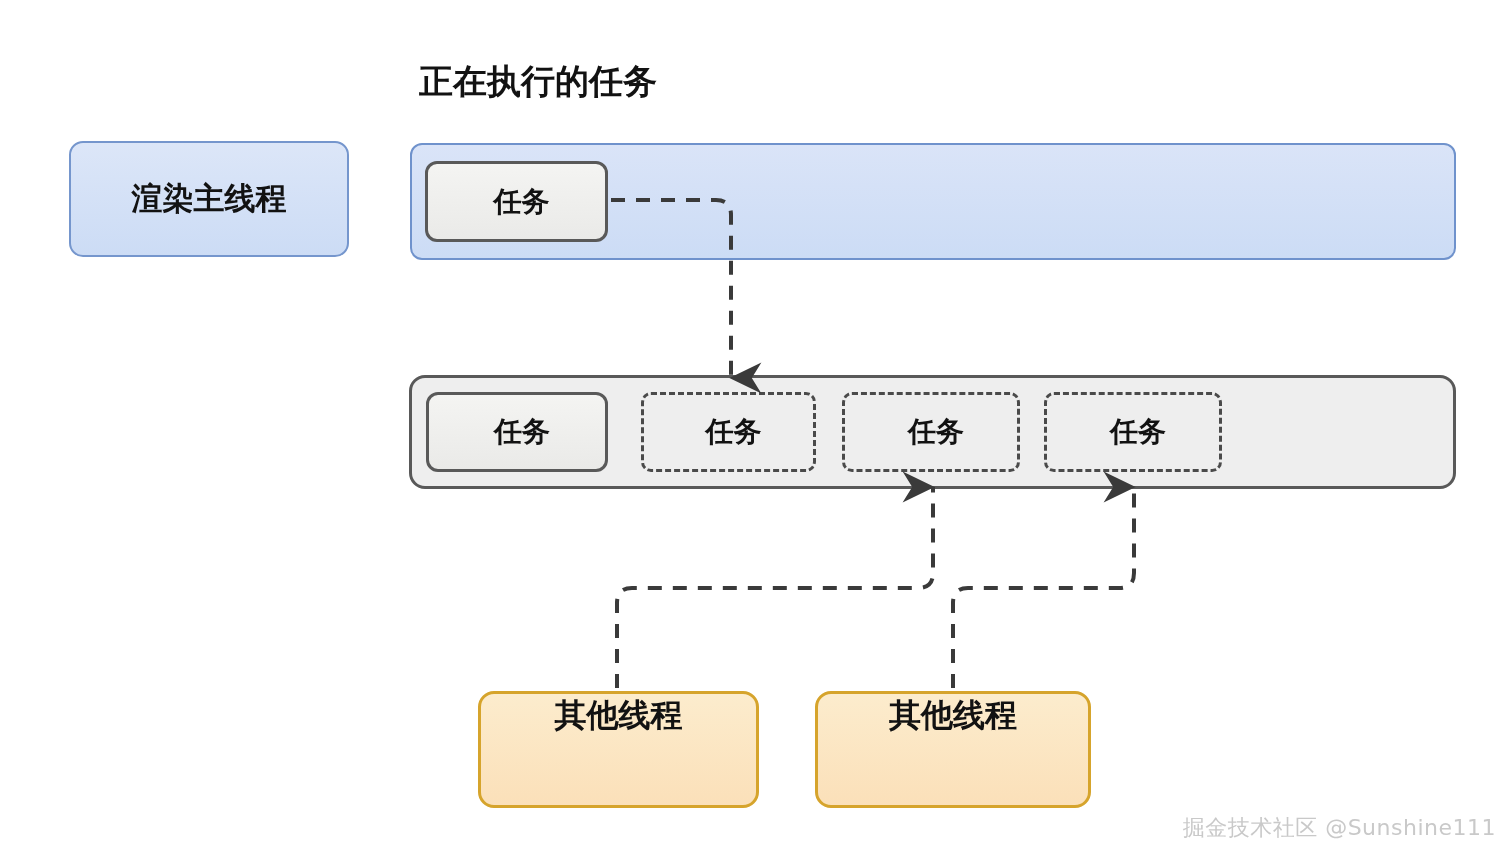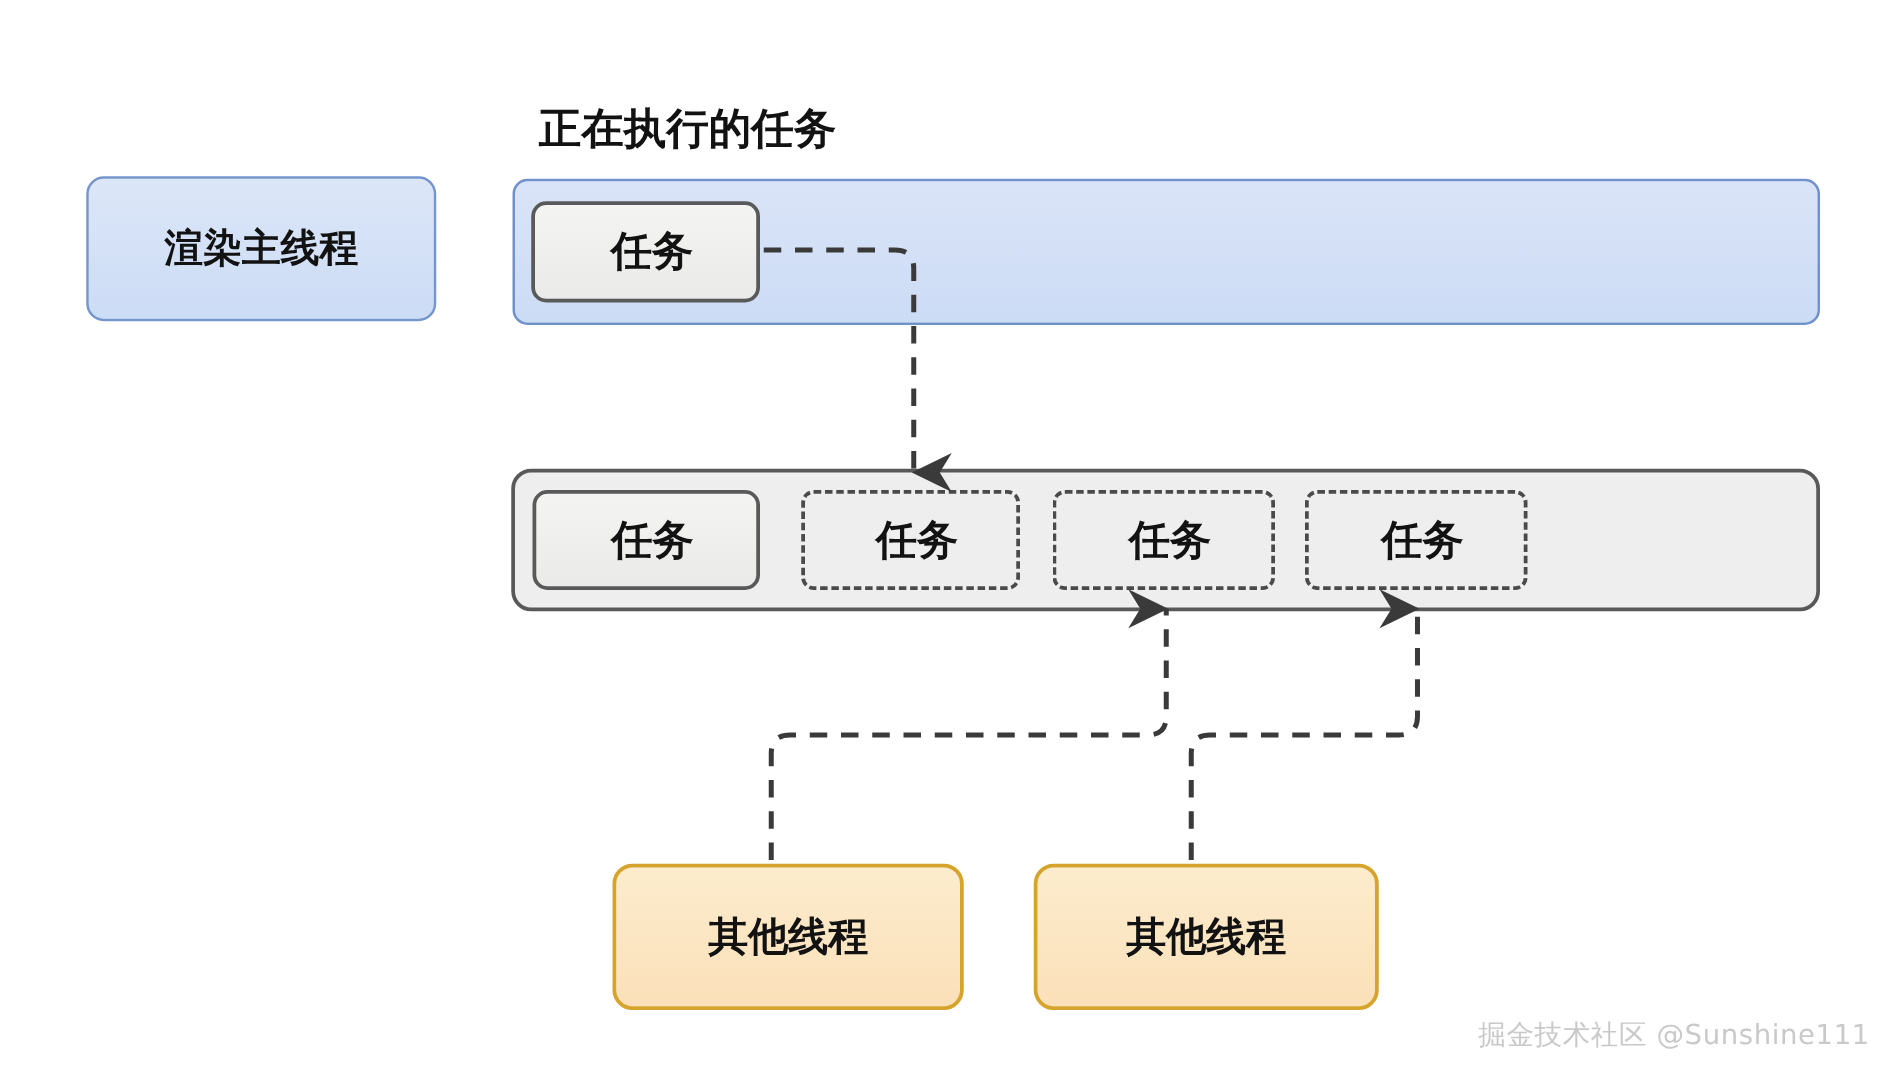--- a/index.html
+++ b/index.html
@@ -30,24 +30,23 @@
     color: #121212;
     font-weight: 700;
     white-space: nowrap;
     letter-spacing: 1px;
   }
 
   
   #title {
     position: absolute;
     left: 419px;
-    top: 82px;
+    top: 60px;
     font-size: 34px;
     line-height: 42px;
-    margin-left: 12px;
   }
 
   
   #main-thread-box {
     position: absolute;
     left: 69px;
     top: 141px;
     width: 280px;
     height: 116px;
     background: linear-gradient(180deg, #dce6f8 0%, #ccdcf5 100%);
@@ -101,21 +100,21 @@
   
   .task {
     position: absolute;
     box-sizing: border-box;
     display: flex;
     align-items: center;
     justify-content: center;
     background: #f0f0ee;
     border-radius: 12px;
   }
-  .task .label-cn { font-size: 33px; margin-left: 10px; }
+  .task .label-cn { font-size: 28px; margin-left: 10px; }
   .task.solid {
     border: 3px solid #595959;
     background: linear-gradient(180deg, #f4f4f2 0%, #eaeae8 100%);
   }
   .task.dashed {
     border: 3px dashed #4a4a4a;
     background: transparent;
     border-radius: 10px;
   }
 
@@ -134,23 +133,21 @@
   #task-q3 { left: 1044px; top: 392px; width: 178px; height: 80px; }
 
   
   .other-thread {
     position: absolute;
     box-sizing: border-box;
     background: linear-gradient(180deg, #fceccd 0%, #fbe0b9 100%);
     border: 3px solid #d6a42c;
     border-radius: 16px;
     display: flex;
-    align-items: center;
     justify-content: center;
-    margin-left: 12px;
   }
   .other-thread .label-cn { font-size: 32px; }
   #other-thread-1 { left: 478px; top: 691px; width: 281px; height: 117px; }
   #other-thread-2 { left: 815px; top: 691px; width: 276px; height: 117px; }
 
   
   #connectors {
     position: absolute;
     left: 0;
     top: 0;

